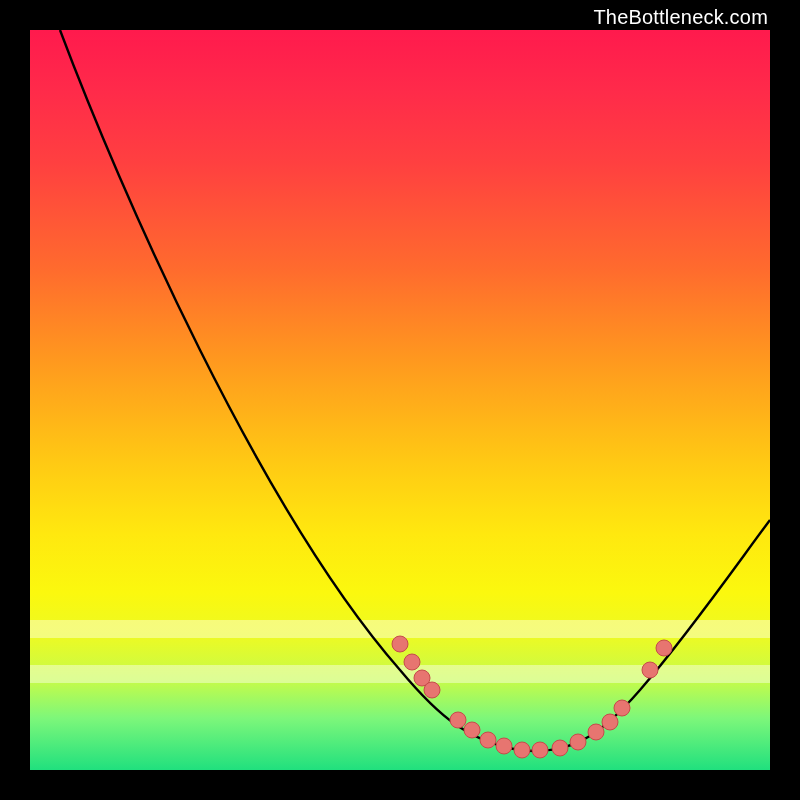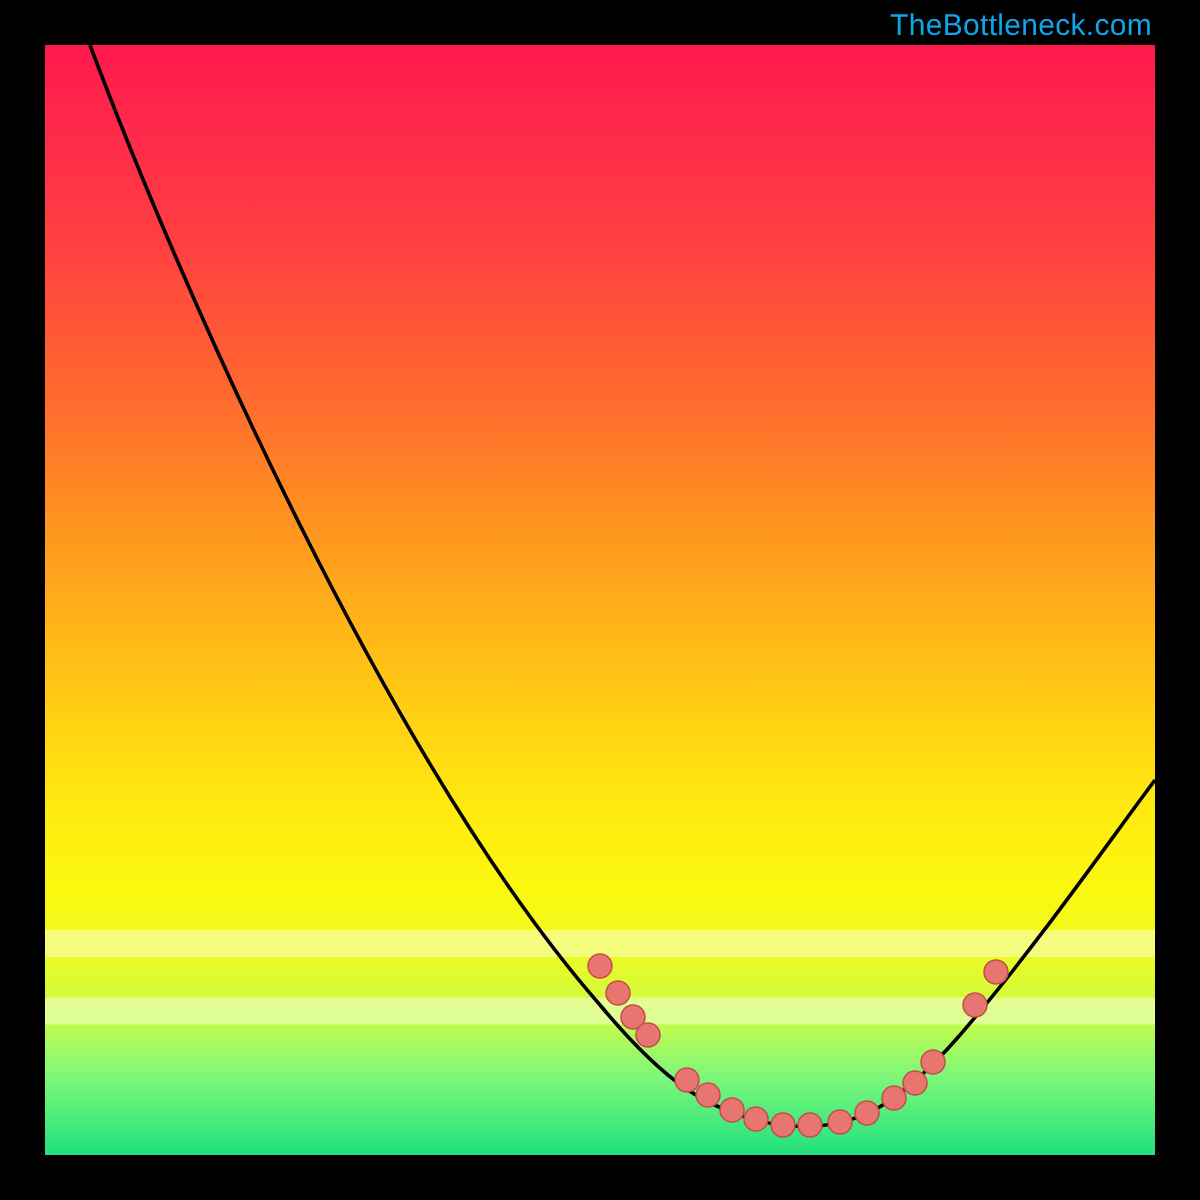--- a/index.html
+++ b/index.html
@@ -28,21 +28,21 @@
       #fbf80e 76%,
       #ecfa24 82%,
       #c4fb4a 88%,
       #7df77a 93%,
       #20e07e 100%);
   }
   .attribution {
     position: absolute;
     top: 6px;
     right: 32px;
-    color: #0ea5e9;
+    color: #ffffff;
     font-size: 20px;
     font-weight: 400;
     letter-spacing: 0.2px;
   }
   svg.plot {
     position: absolute;
     left: 0;
     top: 0;
     width: 740px;
     height: 740px;

